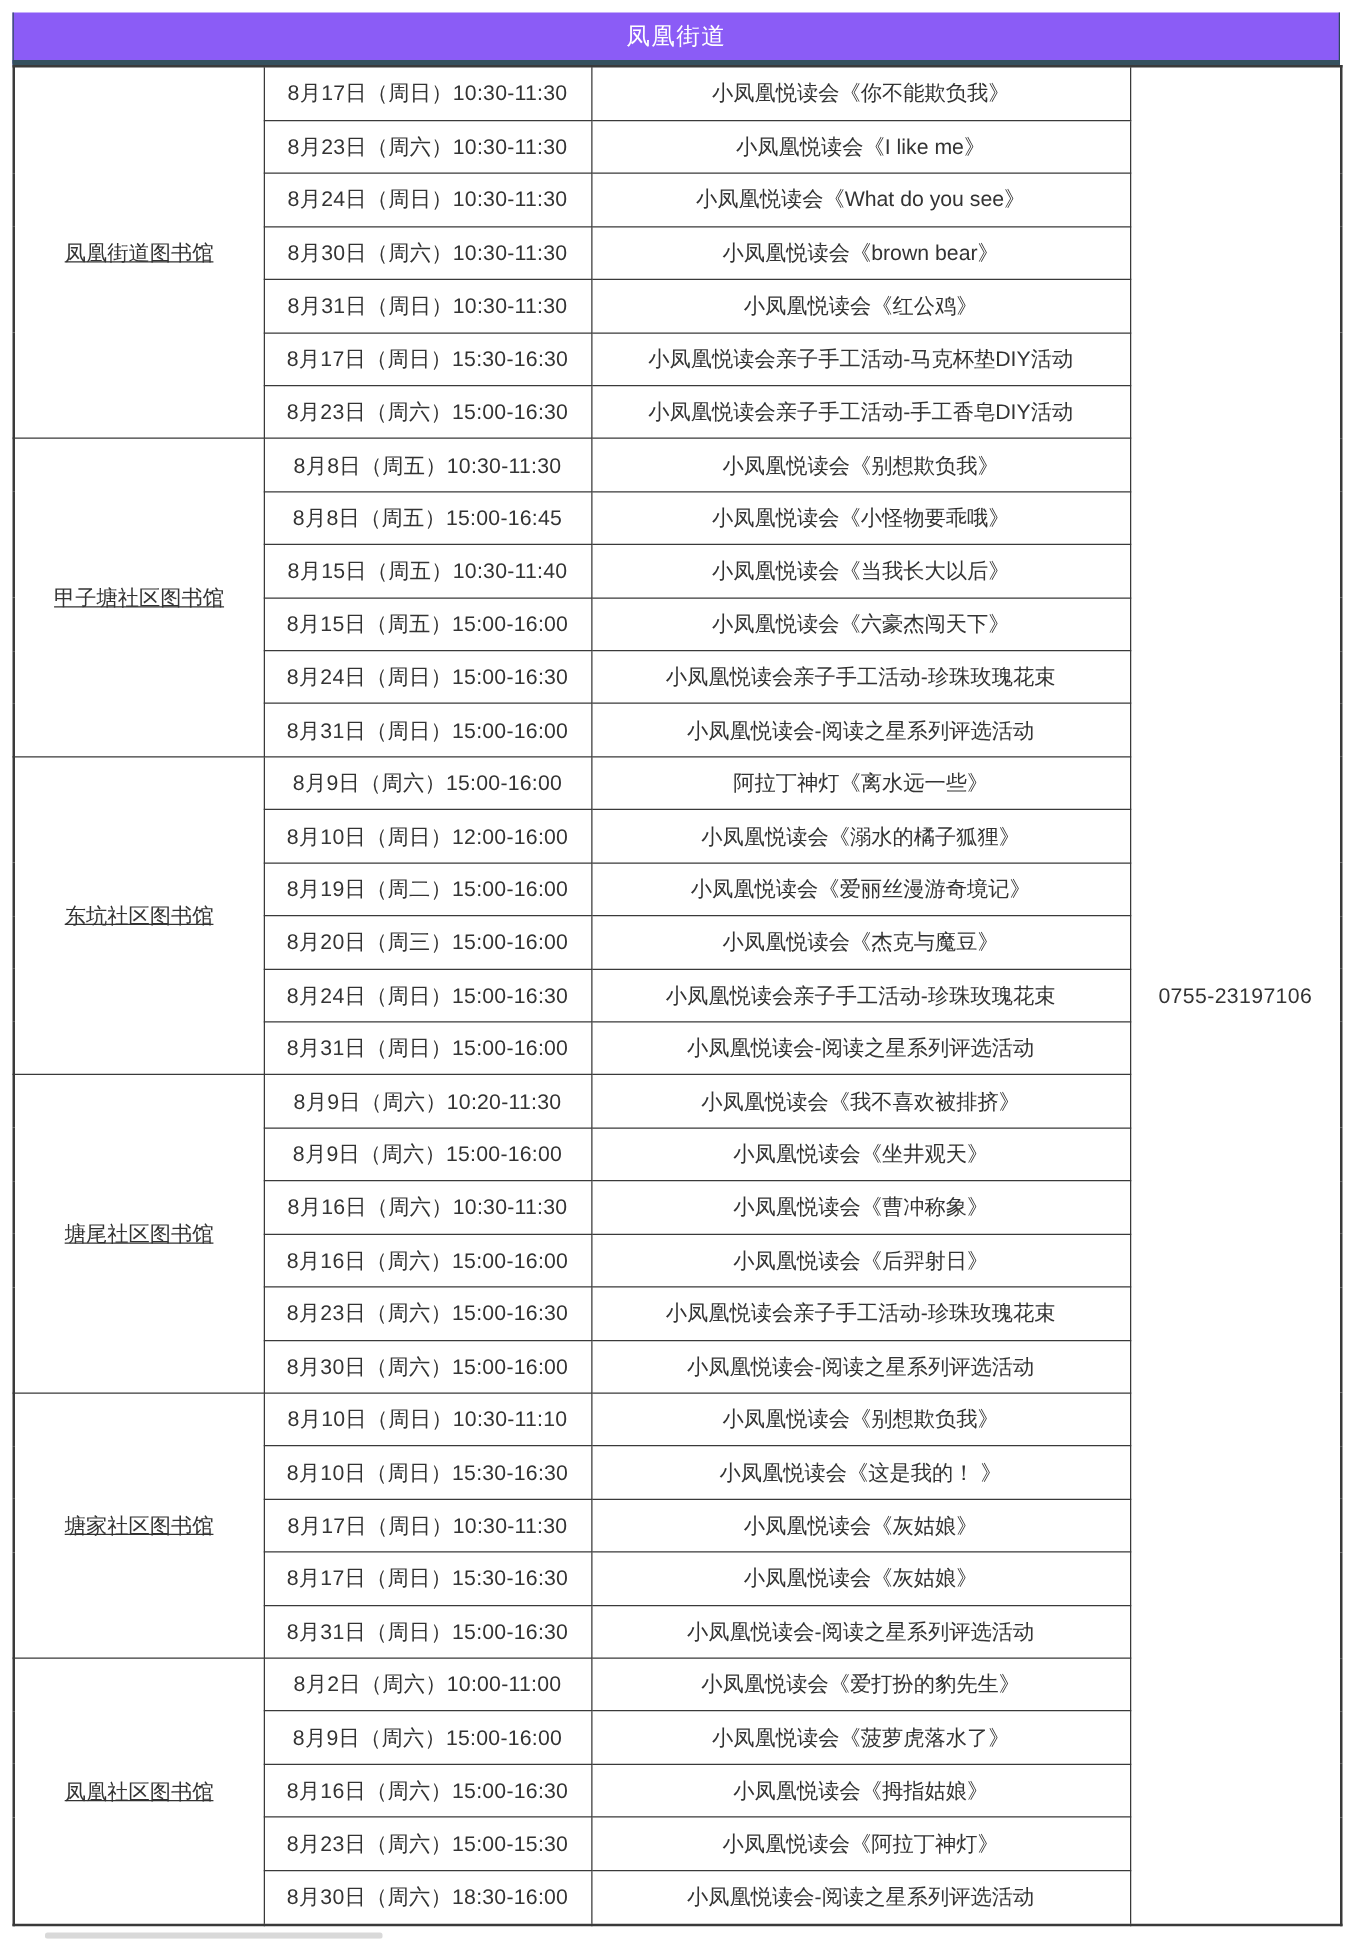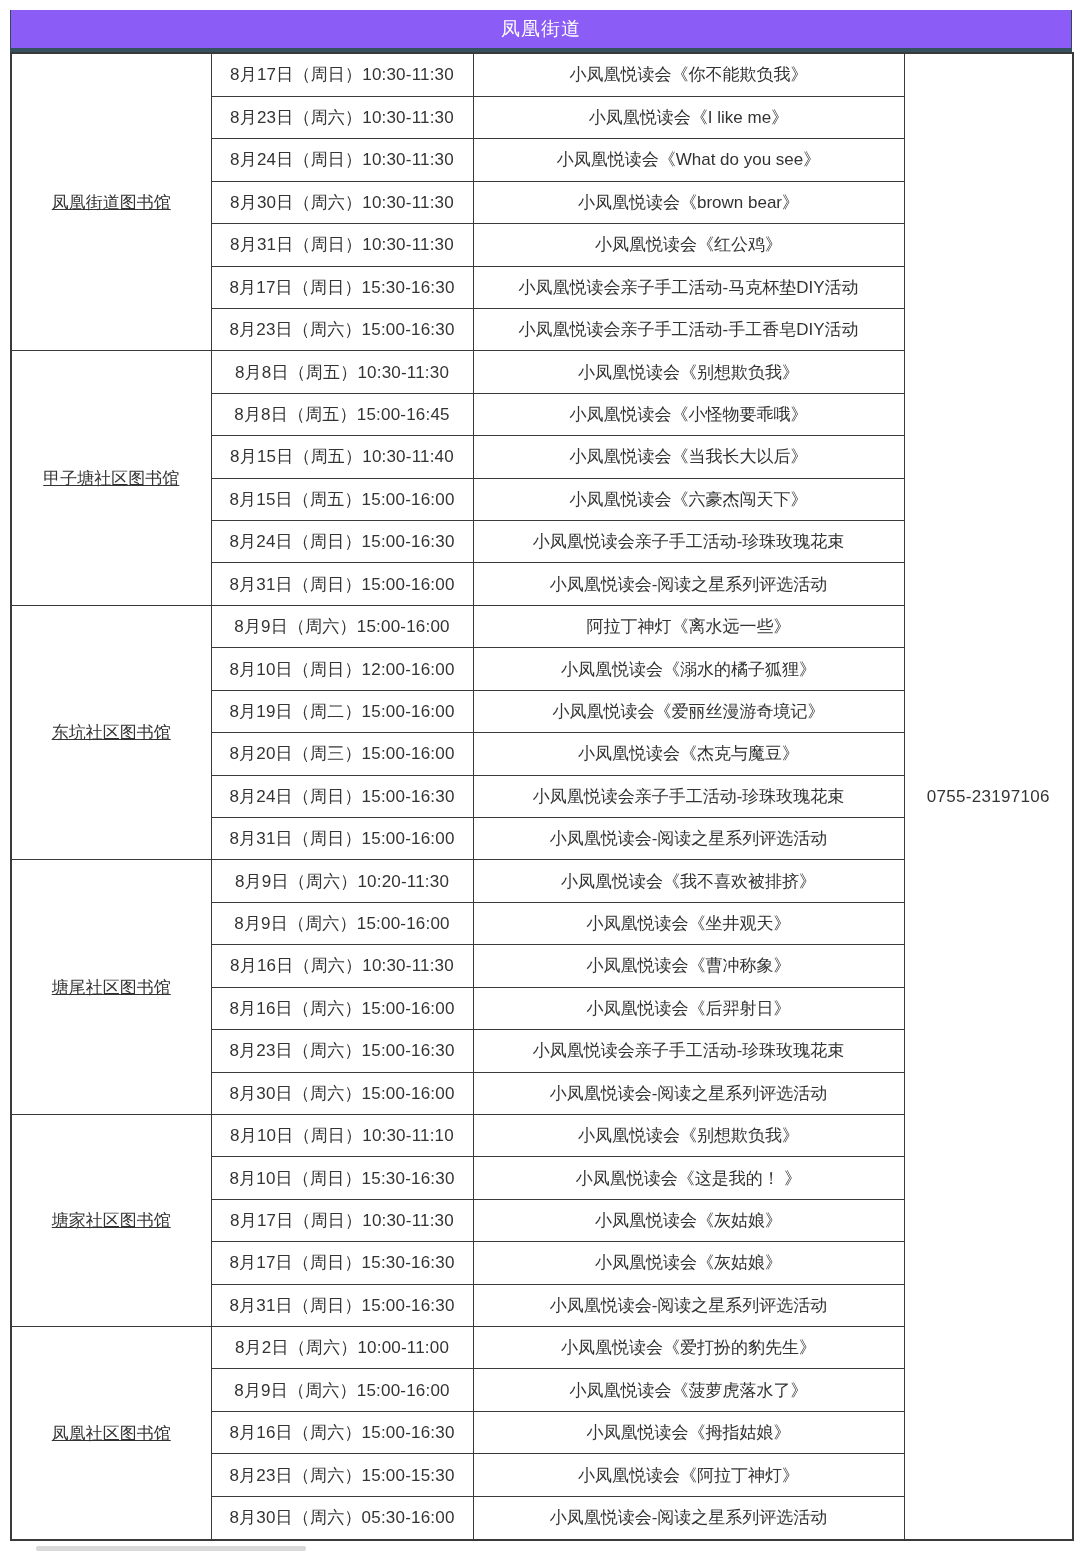--- a/index.html
+++ b/index.html
@@ -193,21 +193,21 @@
         </tr>
         <tr>
           <td class="time-cell">8月16日（周六）15:00-16:30</td>
           <td class="activity-cell">小凤凰悦读会《拇指姑娘》</td>
         </tr>
         <tr>
           <td class="time-cell">8月23日（周六）15:00-15:30</td>
           <td class="activity-cell">小凤凰悦读会《阿拉丁神灯》</td>
         </tr>
         <tr>
-          <td class="time-cell">8月30日（周六）05:30-16:00</td>
+          <td class="time-cell">8月30日（周六）18:30-16:00</td>
           <td class="activity-cell">小凤凰悦读会-阅读之星系列评选活动</td>
         </tr>
       </tbody>
   </table>
 
   <div class="bottom-stub"></div>
 
 </div>
 
 </body></html>

